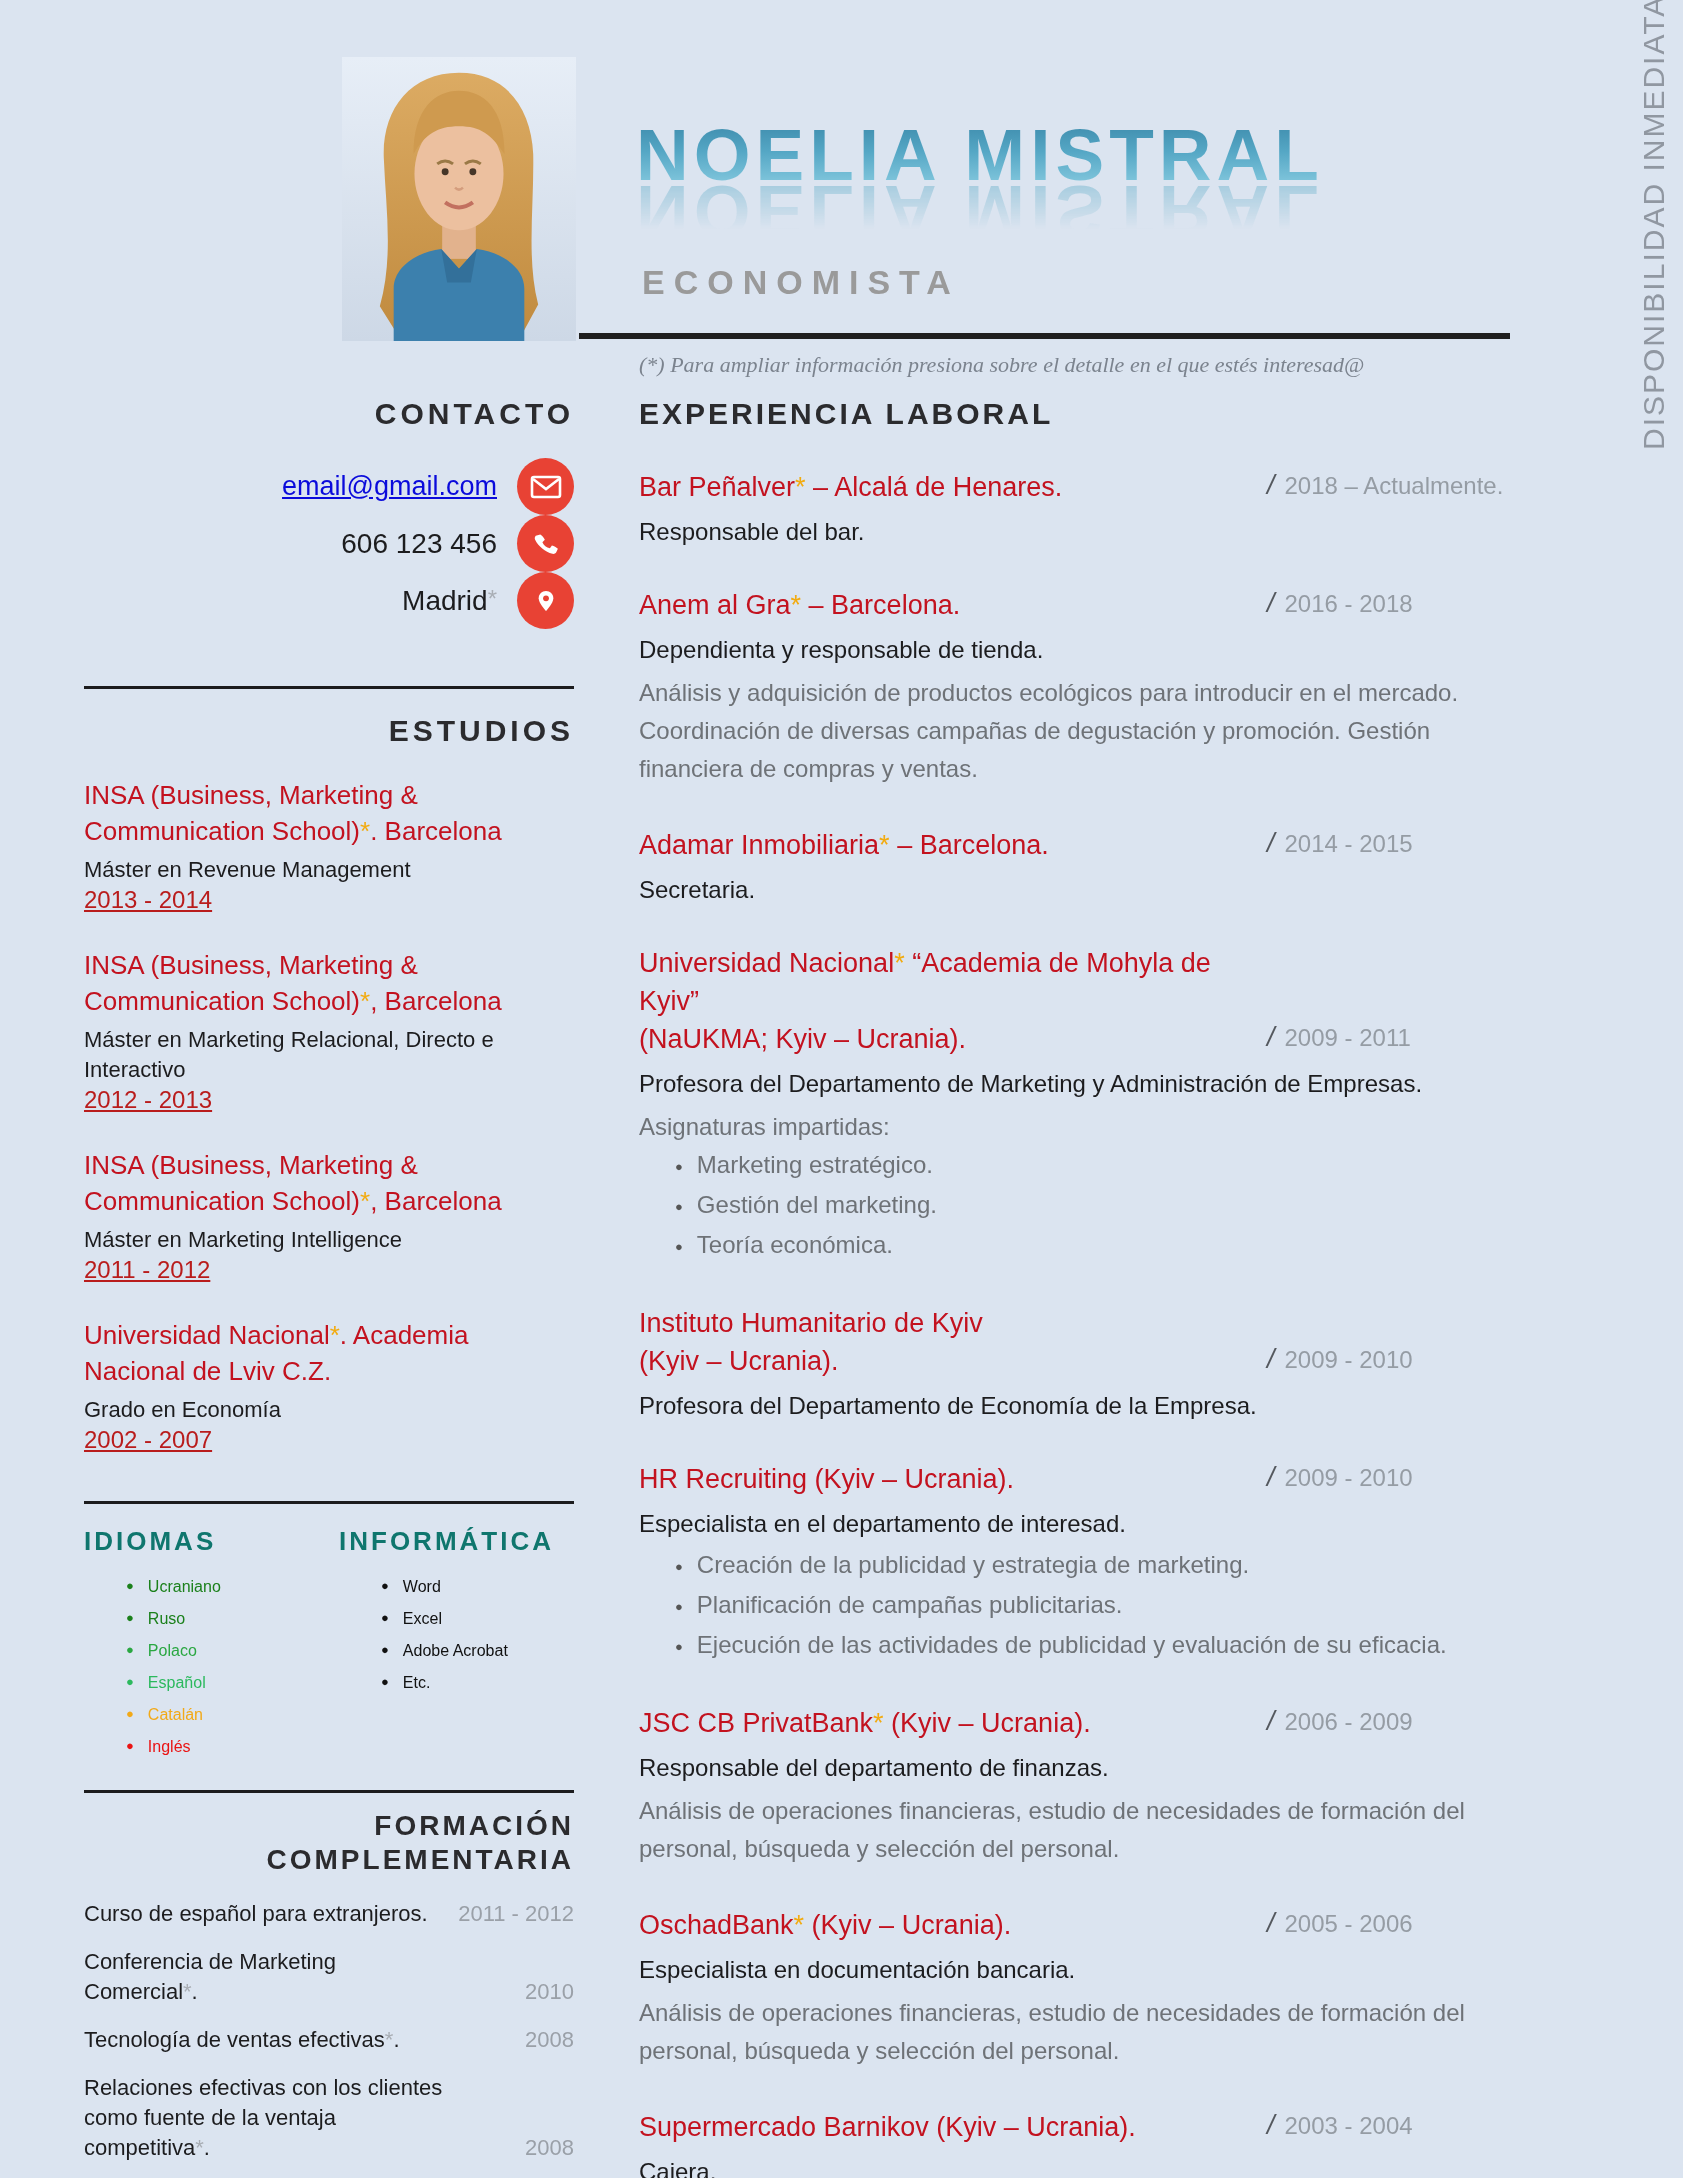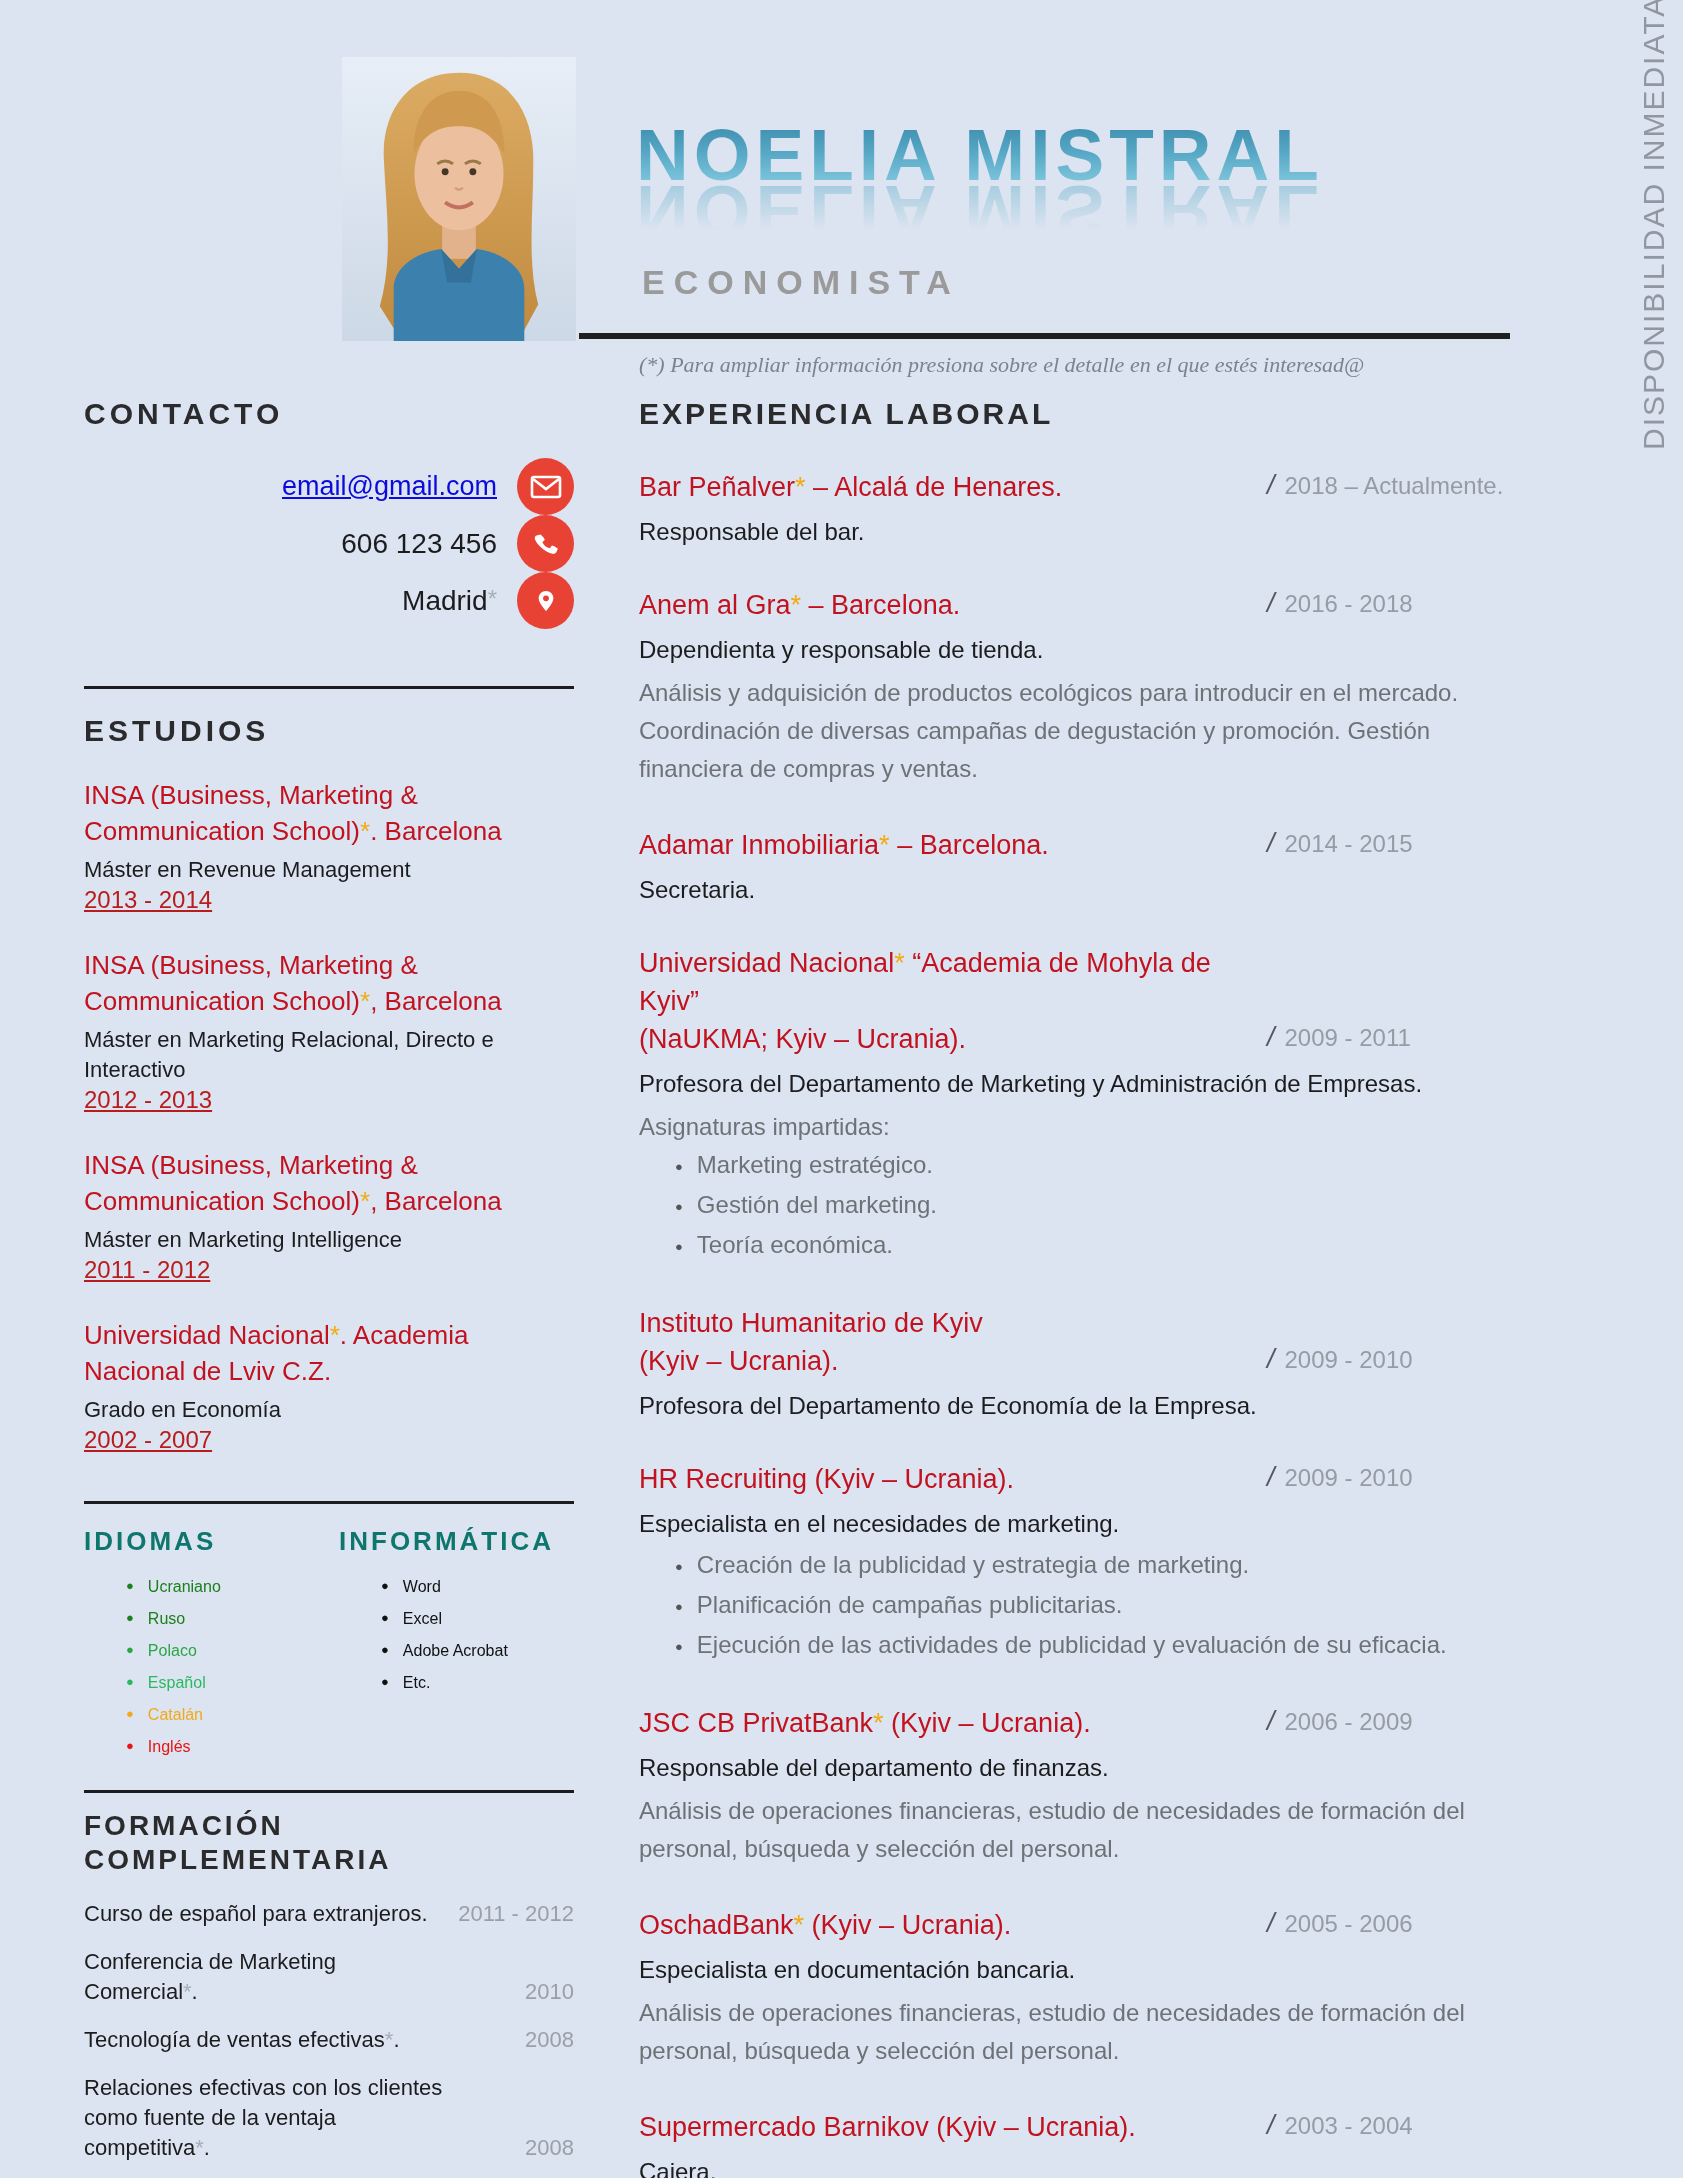--- a/index.html
+++ b/index.html
@@ -46,21 +46,21 @@
     position:absolute; top:352px; left:639px; width:871px; 
     font-family:"Liberation Serif", serif; font-style:italic; font-size:22px; color:#7b838e;
   }
 
   
   .left-col  { position:absolute; left:84px;  top:396px; width:490px; }
   .right-col { position:absolute; left:639px; top:396px; width:871px; }
 
   .h-sec {
     font-size:30px; font-weight:bold; letter-spacing:4px; color:#2b2b2e;
-    line-height:36px; 
+    line-height:36px; text-align:right;
   }
   .right-col .h-sec { text-align:left; letter-spacing:3px; }
 
   
   .c-rows { margin-top:26px; display:flex; flex-direction:column; }
   .c-row { display:flex; justify-content:flex-end; align-items:center; gap:20px; }
   .c-row a { color:#0b0bdb; text-decoration:underline; font-size:27px; }
   .c-text { font-size:28px; color:#1c1c1e; }
   .sup-ast { color:#a9aeb5; font-size:24px; vertical-align:top; }
   .cicon {
@@ -361,21 +361,21 @@
     <section class="xp">
       <div class="xp-head">
         <div class="xp-titles">
             <h3 class="xp-title"><span>HR Recruiting (Kyiv – Ucrania).</span><span class="ast"></span><span></span></h3>
           </div>
         <div class="xp-date">
             <span class="slash">/</span>
             <span class="date">2009 - 2010</span>
           </div>
       </div>
-      <p class="xp-sub">Especialista en el necesidades de marketing.</p>
+      <p class="xp-sub">Especialista en el departamento de interesad.</p>
       <ul class="xp-list" style="margin-top:6px">
         <li>Creación de la publicidad y estrategia de marketing.</li>
         <li>Planificación de campañas publicitarias.</li>
         <li>Ejecución de las actividades de publicidad y evaluación de su eficacia.</li>
       </ul>
     </section>
 
     <section class="xp">
       <div class="xp-head">
         <div class="xp-titles">

